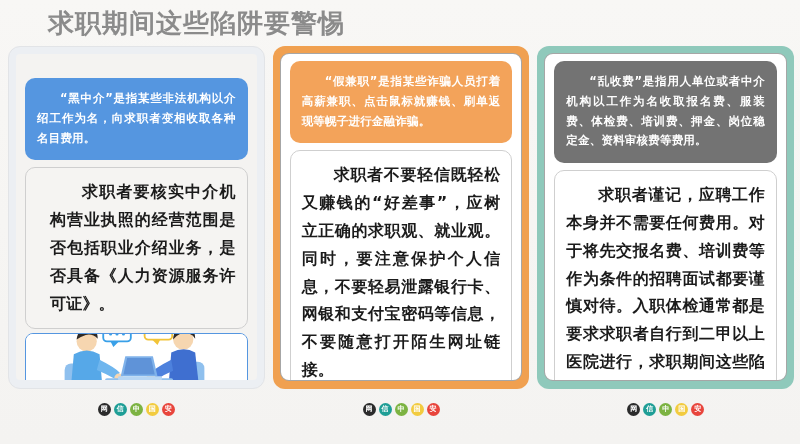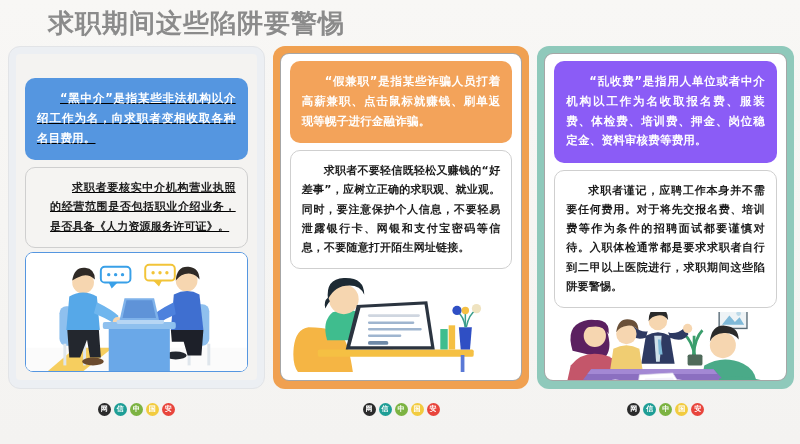--- a/index.html
+++ b/index.html
@@ -64,21 +64,21 @@
   
   .card-frame {
     position: relative;
     width: 100%;
     height: 343px;
     border-radius: 12px;
     box-sizing: border-box;
     padding: 7px 7px 8px 7px;
     overflow: hidden;
   }
-  .card-1 .card-frame { background: #eceff3; border: 1px solid #e2e4e7; text-decoration: underline; }
+  .card-1 .card-frame { background: #eceff3; border: 1px solid #e2e4e7; }
   .card-2 .card-frame { background: #f0a050; }
   .card-3 .card-frame { background: #8fc9bb; }
 
   
   .scroll-track {
     position: absolute;
     left: 36px; top: 8px;
     width: 210px; height: 7px;
     background: #e6e6e6;
     border-radius: 4px;
@@ -117,31 +117,31 @@
     color: #ffffff;
     font-size: 11.5px;
     line-height: 1.72;
     text-align: justify;
     text-indent: 2em;
     font-weight: bold;
     letter-spacing: 0.2px;
   }
   .card-1 .def-box { background: #5596e0; margin-top: 4px; }
   .card-2 .def-box { background: #f3a35a; margin-top: 7px; }
-  .card-3 .def-box { background: #8b5cf6; margin-top: 7px; }
+  .card-3 .def-box { background: #737373; margin-top: 7px; }
 
   
   .advice-box {
     margin: 7px 9px 0 9px;
     background: #ffffff;
     border: 1px solid #cfcfcf;
     border-radius: 10px;
     padding: 10px 11px 11px 11px;
     color: #1b1b1b;
-    font-size: 11px;
+    font-size: 16px;
     line-height: 1.74;
     text-align: justify;
     text-indent: 2em;
     font-weight: bold;
     letter-spacing: 0.2px;
   }
   .card-1 .advice-box { background: #f5f4f2; padding-left: 24px; }
 
   
   .illustration {

